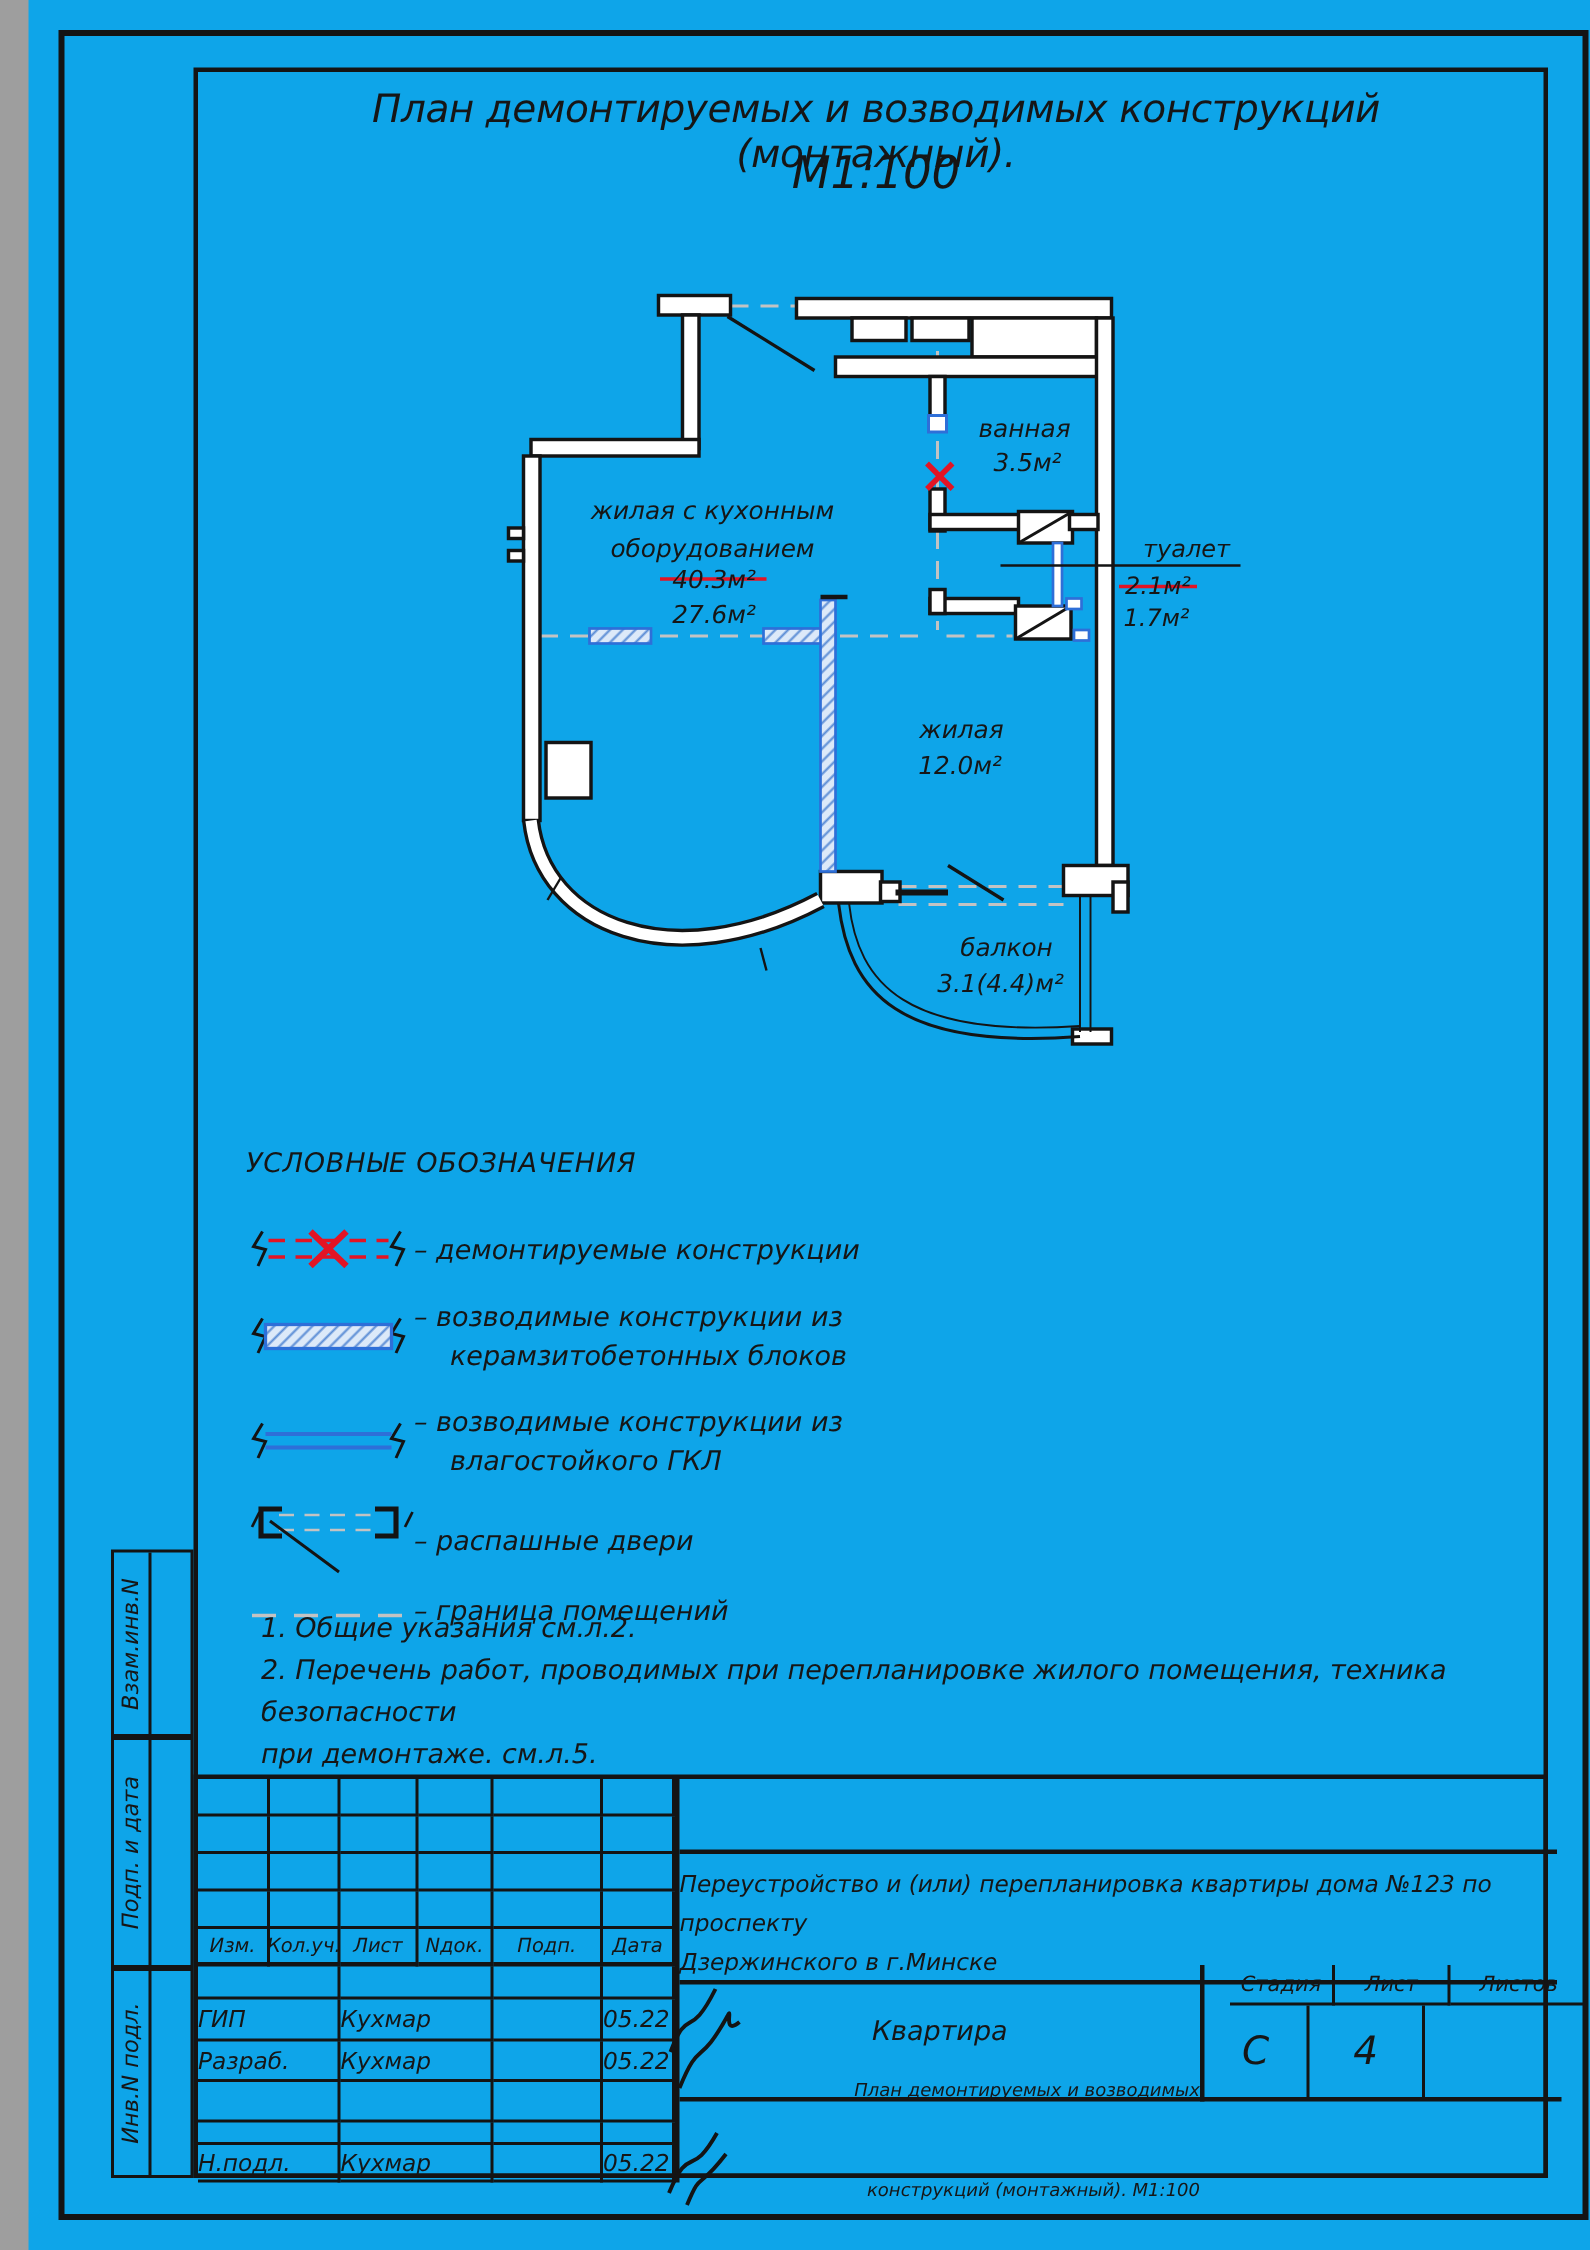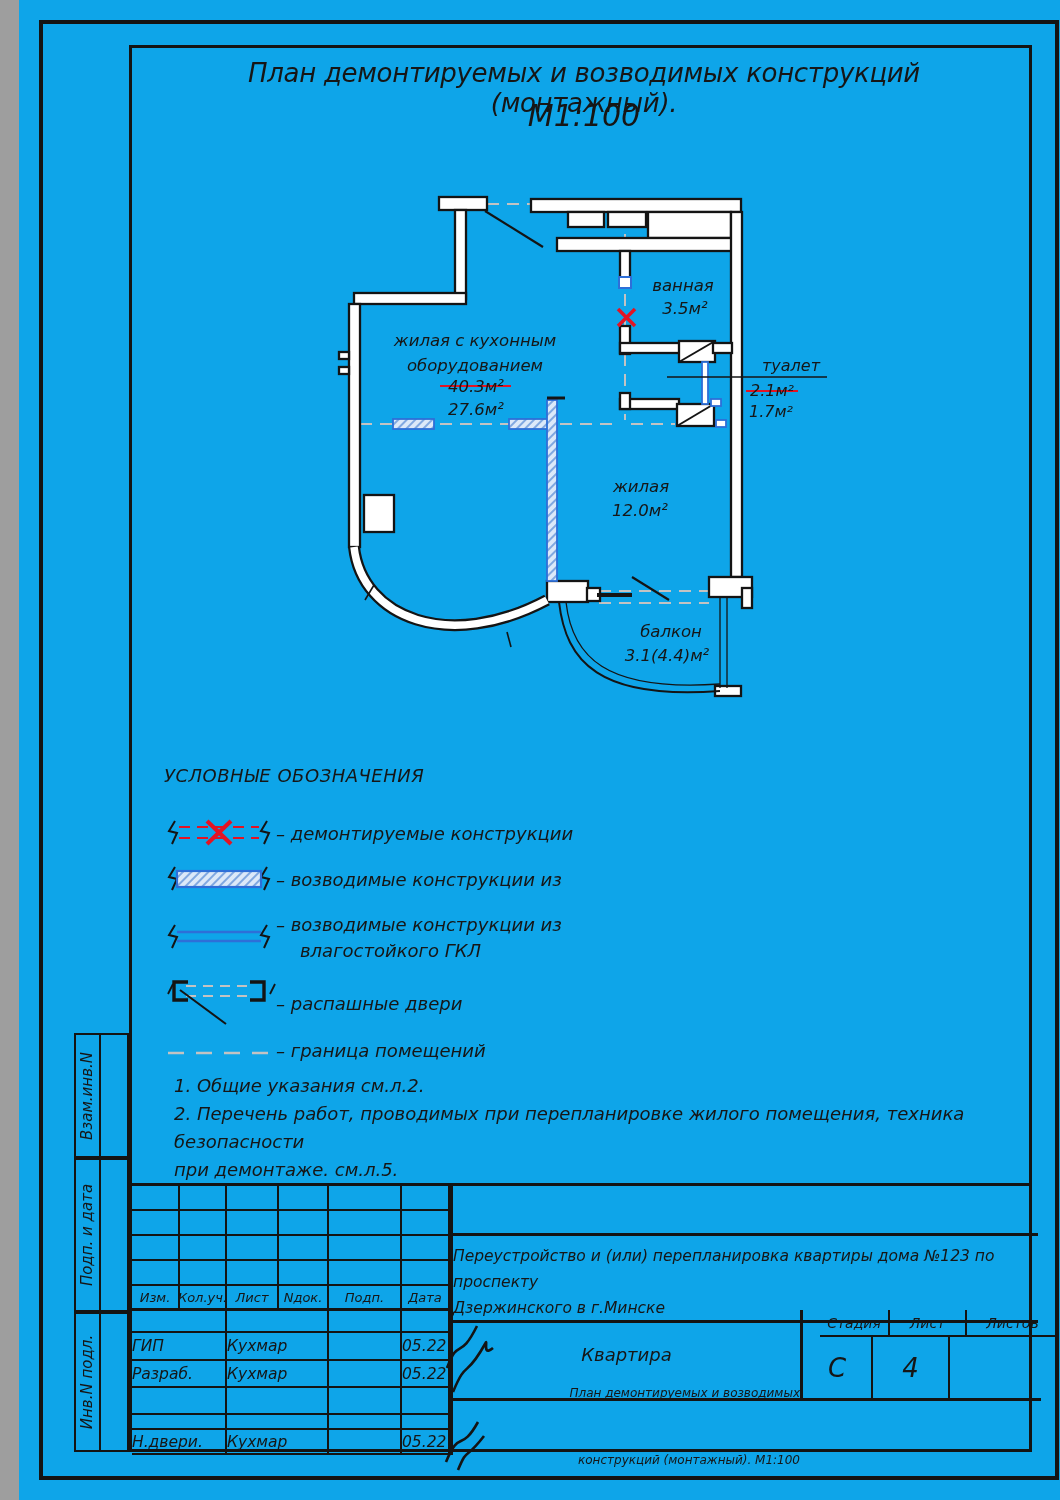--- a/index.html
+++ b/index.html
@@ -195,20 +195,21 @@
         <rect x="13" y="7" width="84" height="16" fill="url(#hatchLegend)" stroke="#2e6fd8" stroke-width="2.2"></rect>
         <defs>
           <pattern id="hatchLegend" patternUnits="userSpaceOnUse" width="6" height="6" patternTransform="rotate(45)">
             <rect width="6" height="6" fill="#dce9f9"></rect>
             <line x1="1" y1="0" x2="1" y2="6" stroke="#5b8dd6" stroke-width="1.4"></line>
           </pattern>
         </defs>
       </svg>
       <div class="legend-text">
         <div>– возводимые конструкции из</div>
+        <div class="l2">керамзитобетонных блоков</div>
       </div>
     </div>
 
     <div class="legend-row">
       <svg class="legend-sym" width="112" height="30">
         <path d="M8,26 L13,15 L5,13 L11,3" stroke="#141414" stroke-width="2" fill="none"></path>
         <path d="M100,26 L105,15 L97,13 L103,3" stroke="#141414" stroke-width="2" fill="none"></path>
         <line x1="13" y1="10" x2="97" y2="10" stroke="#2e6fd8" stroke-width="2.6"></line>
         <line x1="13" y1="19" x2="97" y2="19" stroke="#2e6fd8" stroke-width="2.6"></line>
       </svg>
@@ -313,21 +314,21 @@
       <div></div>
       <div>05.22</div>
       <div></div>
         <div></div>
         <div></div>
         <div></div>
       <div></div>
         <div></div>
         <div></div>
         <div></div>
-      <div>Н.двери.</div>
+      <div>Н.подл.</div>
       <div>Кухмар</div>
       <div></div>
       <div>05.22</div>
     </div>
 
     <svg class="abs" style="left:305px;top:132px;width:70px;height:78px;z-index:5;">
       <path d="M10,50 C22,18 22,44 40,8" stroke="#141414" stroke-width="2.6" fill="none"></path>
       <path d="M16,74 C30,40 28,62 48,26 C52,18 44,40 56,30" stroke="#141414" stroke-width="2.6" fill="none"></path>
     </svg>
     <svg class="abs" style="left:302px;top:232px;width:70px;height:60px;z-index:5;">

